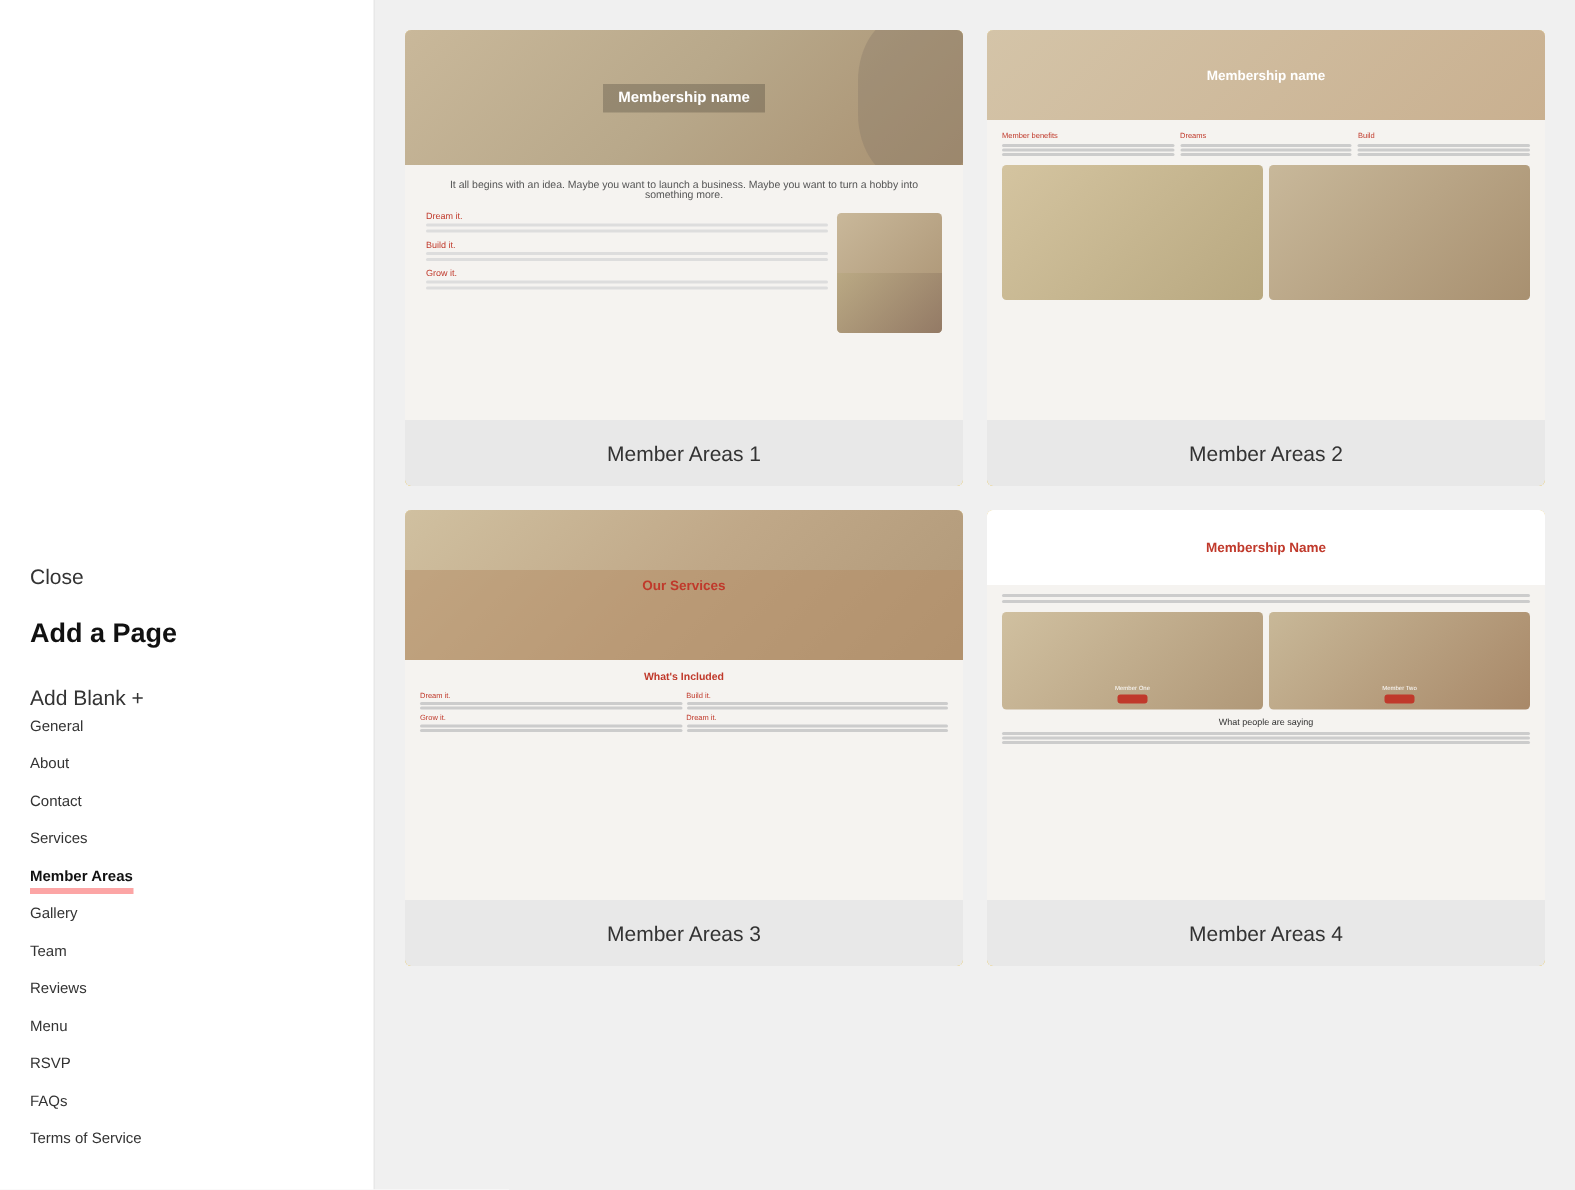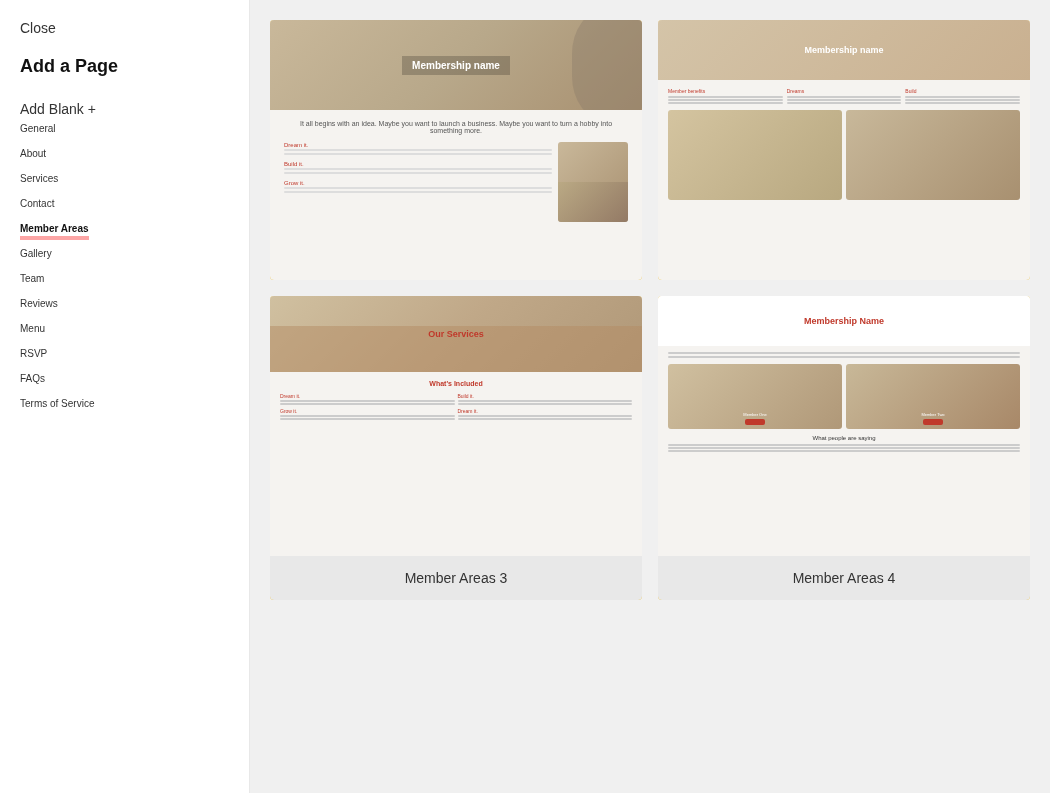--- a/index.html
+++ b/index.html
@@ -9,20 +9,21 @@
     #sidebar {
       width: 250px;
       min-width: 250px;
       background: #fff;
       border-right: 1px solid #e8e8e8;
       padding: 20px 20px;
       display: flex;
       flex-direction: column;
       overflow-y: auto;
       height: 793px;
+      justify-content: flex-end;
     }
     #sidebar .close-btn {
       font-size: 14px;
       color: #333;
       cursor: pointer;
       margin-bottom: 20px;
     }
     #sidebar .page-title {
       font-size: 18px;
       font-weight: 600;
@@ -239,21 +240,21 @@
       background: linear-gradient(135deg, #c8b89a, #a89070);
     }
 
     
     .preview-3 {
       background: #f5f3f0;
       display: flex;
       flex-direction: column;
     }
     .preview-3 .hero {
-      height: 76px;
+      height: 100px;
       background: linear-gradient(135deg, #d0c0a0 0%, #c0a888 50%, #b09878 100%);
       display: flex;
       align-items: center;
       justify-content: center;
       position: relative;
       overflow: hidden;
     }
     .preview-3 .hero::before {
       content: '';
       position: absolute;
@@ -390,24 +391,24 @@
   <div class="add-blank">Add Blank +</div>
   <nav>
     <ul id="nav-list">
         <li class="">
           <a href="#">General</a>
         </li>
         <li class="">
           <a href="#">About</a>
         </li>
         <li class="">
+          <a href="#">Contact</a>
+        </li>
+        <li class="">
           <a href="#">Services</a>
-        </li>
-        <li class="">
-          <a href="#">Contact</a>
         </li>
         <li class="active"><a href="#">Member Areas</a></li>
         <li class="">
           <a href="#">Gallery</a>
         </li>
         <li class="">
           <a href="#">Team</a>
         </li>
         <li class="">
           <a href="#">Reviews</a>
@@ -453,20 +454,21 @@
               <div class="item-row">
                 <div class="item-title">Grow it.</div>
                 <div class="item-desc"></div>
                 <div class="item-desc"></div>
               </div>
             </div>
             <div class="items-right"></div>
           </div>
         </div>
       </div>
+      <div class="template-label">Member Areas 1</div>
     </div>
 
     <div class="template-card">
       <div class="template-preview preview-2">
         <div class="hero">
           <div class="hero-text">Membership name</div>
         </div>
         <div class="body">
           <div class="benefits-row">
             <div class="benefit-col">
@@ -493,20 +495,21 @@
                 <div class="benefit-line"></div>
               </div>
             </div>
           </div>
           <div class="photos-row">
             <div class="photo photo-1"></div>
             <div class="photo photo-2"></div>
           </div>
         </div>
       </div>
+      <div class="template-label">Member Areas 2</div>
     </div>
 
     <div class="template-card">
       <div class="template-preview preview-3">
         <div class="hero">
           <div class="hero-text">Our Services</div>
         </div>
         <div class="body">
           <div class="section-title">What's Included</div>
           <div class="grid">

